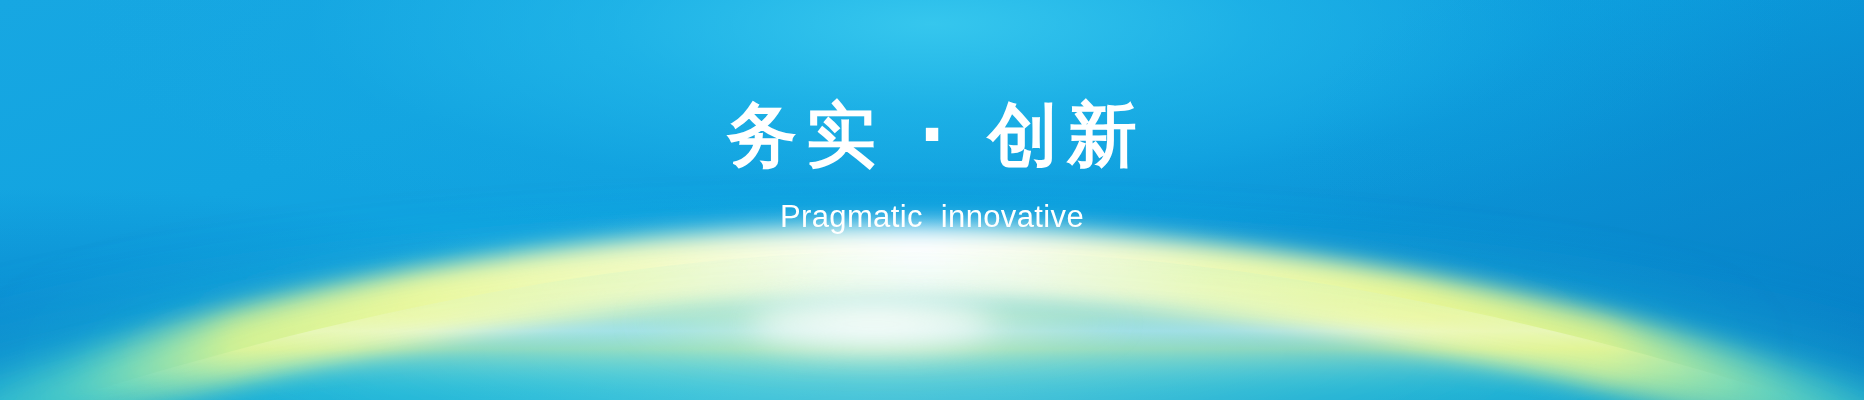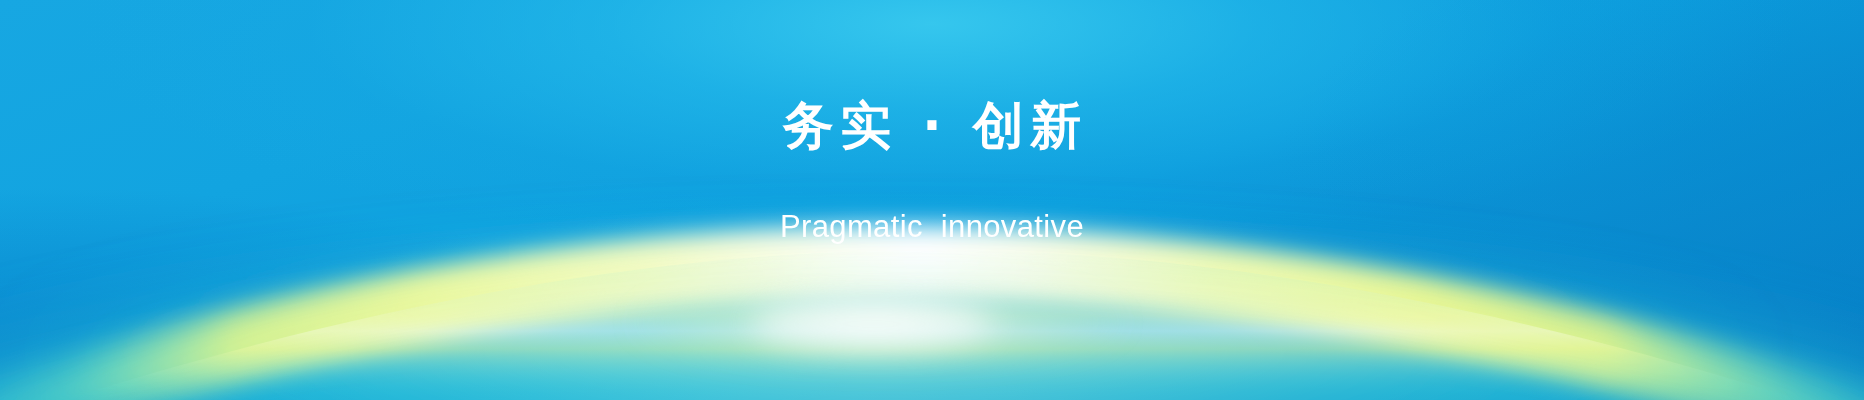--- a/index.html
+++ b/index.html
@@ -72,32 +72,32 @@
     align-items: center;
     pointer-events: none;
   }
   .title {
     margin: 0;
     position: absolute;
     top: 100px;
     left: 0; right: 0;
     text-align: center;
     color: #ffffff;
-    font-size: 51px;
+    font-size: 70px;
     line-height: 1;
     font-weight: 700;
     letter-spacing: 0.13em;
     text-indent: 0.13em;
     white-space: nowrap;
     font-family: "DejaVu Sans", "Liberation Sans", sans-serif;
   }
   .subtitle {
     margin: 0;
     position: absolute;
-    top: 208px;
+    top: 198px;
     left: 0; right: 0;
     text-align: center;
     color: #ffffff;
     font-size: 31px;
     line-height: 1.2;
     font-weight: 400;
     letter-spacing: 0.012em;
     white-space: pre;
     font-family: "Liberation Sans", "DejaVu Sans", sans-serif;
   }

